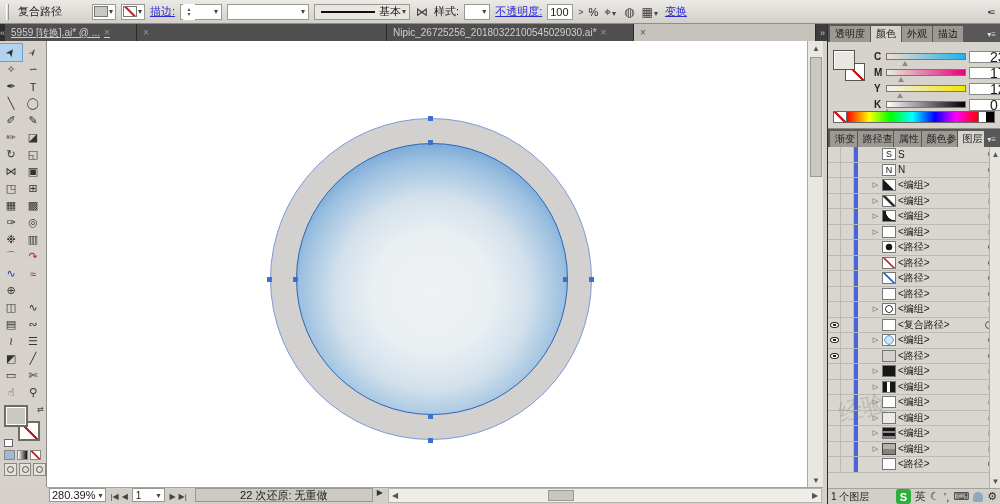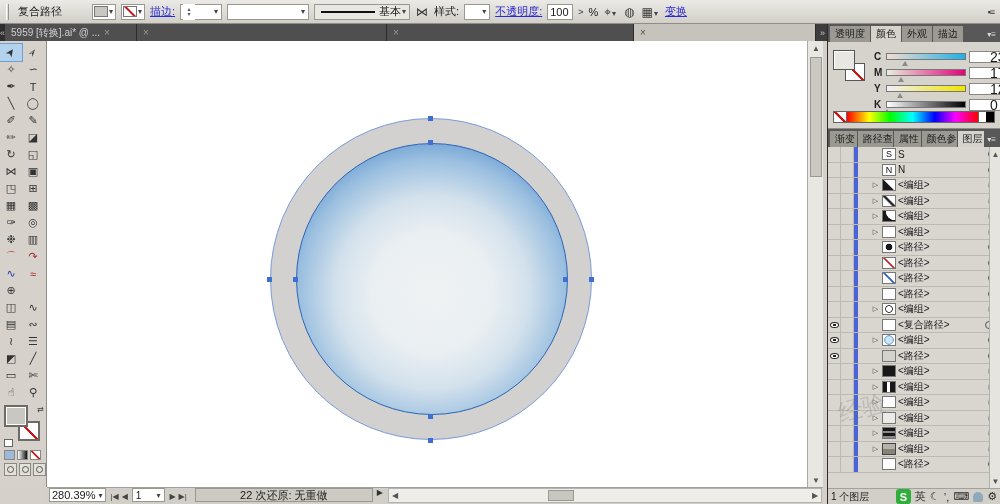--- a/index.html
+++ b/index.html
@@ -186,28 +186,29 @@
     <span class="icon-btn">◍</span>
     <span class="icon-btn">▦<span class="dd-arrow">▾</span></span>
     <span class="blue-link">变换</span>
     <span id="cb-right">
         <span class="pmenu">▪≡</span>
       </span>
   </div>
 
   <div id="doc-tabs">
     <span class="dcollapse">«</span>
-    <div class="dtab" style="width: 132px; flex: 0 0 auto;">
+    <div class="dtab" style="width: 132px; flex: 0 0 auto; text-decoration: underline;">
         <span class="ttl">5959 [转换].ai* @ ...</span>
         <span class="x">×</span>
       </div>
       <div class="dtab" style="width: 250px; flex: 0 0 auto;">
         <span class="x">×</span>
       </div>
       <div class="dtab" style="width: 247px; flex: 0 0 auto;">
+        <span class="ttl">Nipic_26725256_20180322100545029030.ai*</span>
         <span class="x">×</span>
       </div>
       <div class="dtab active" style="width: 182px; flex: 0 0 auto;">
         <span class="x">×</span>
       </div>
       <span id="tabs-overflow">»</span>
   </div>
 
   <div id="toolbar">
     <div id="tools">

